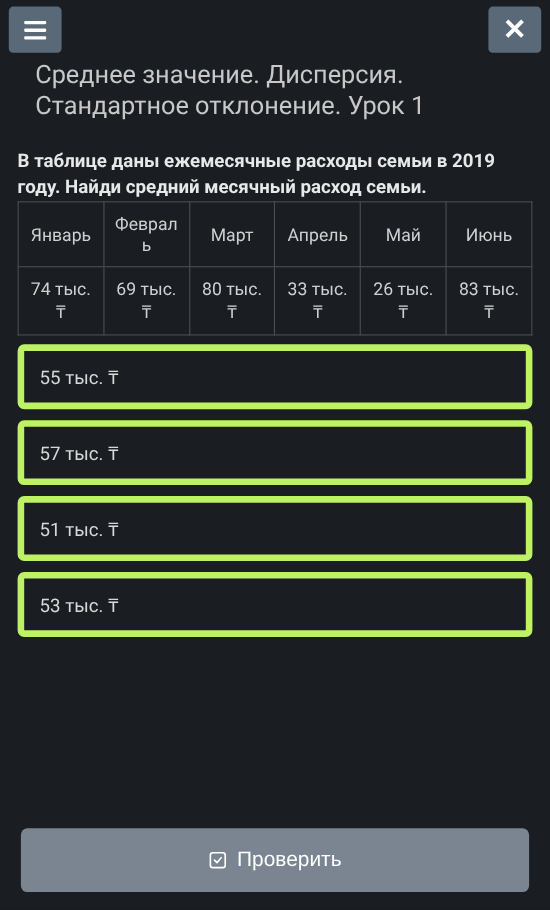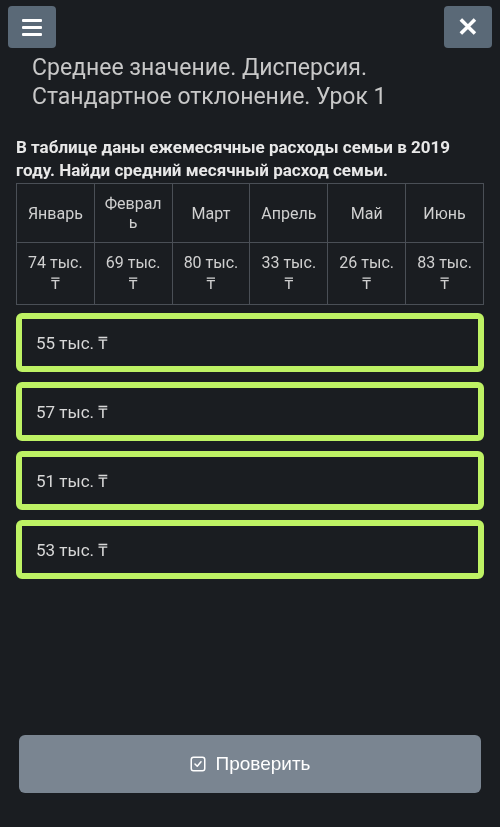--- a/index.html
+++ b/index.html
@@ -85,21 +85,21 @@
       border: 6px solid #bef264;
       border-radius: 6px;
       padding: 12px 14px;
       margin-bottom: 10px;
       font-size: 17px;
       color: #d8d8d8;
       cursor: pointer;
     }
     .footer {
       position: absolute;
-      bottom: 18px;
+      bottom: 0;
       left: 0;
       right: 0;
       padding: 14px 19px 16px;
     }
     .check-btn {
       width: 100%;
       height: 58px;
       background: #7a8591;
       border: none;
       border-radius: 6px;

